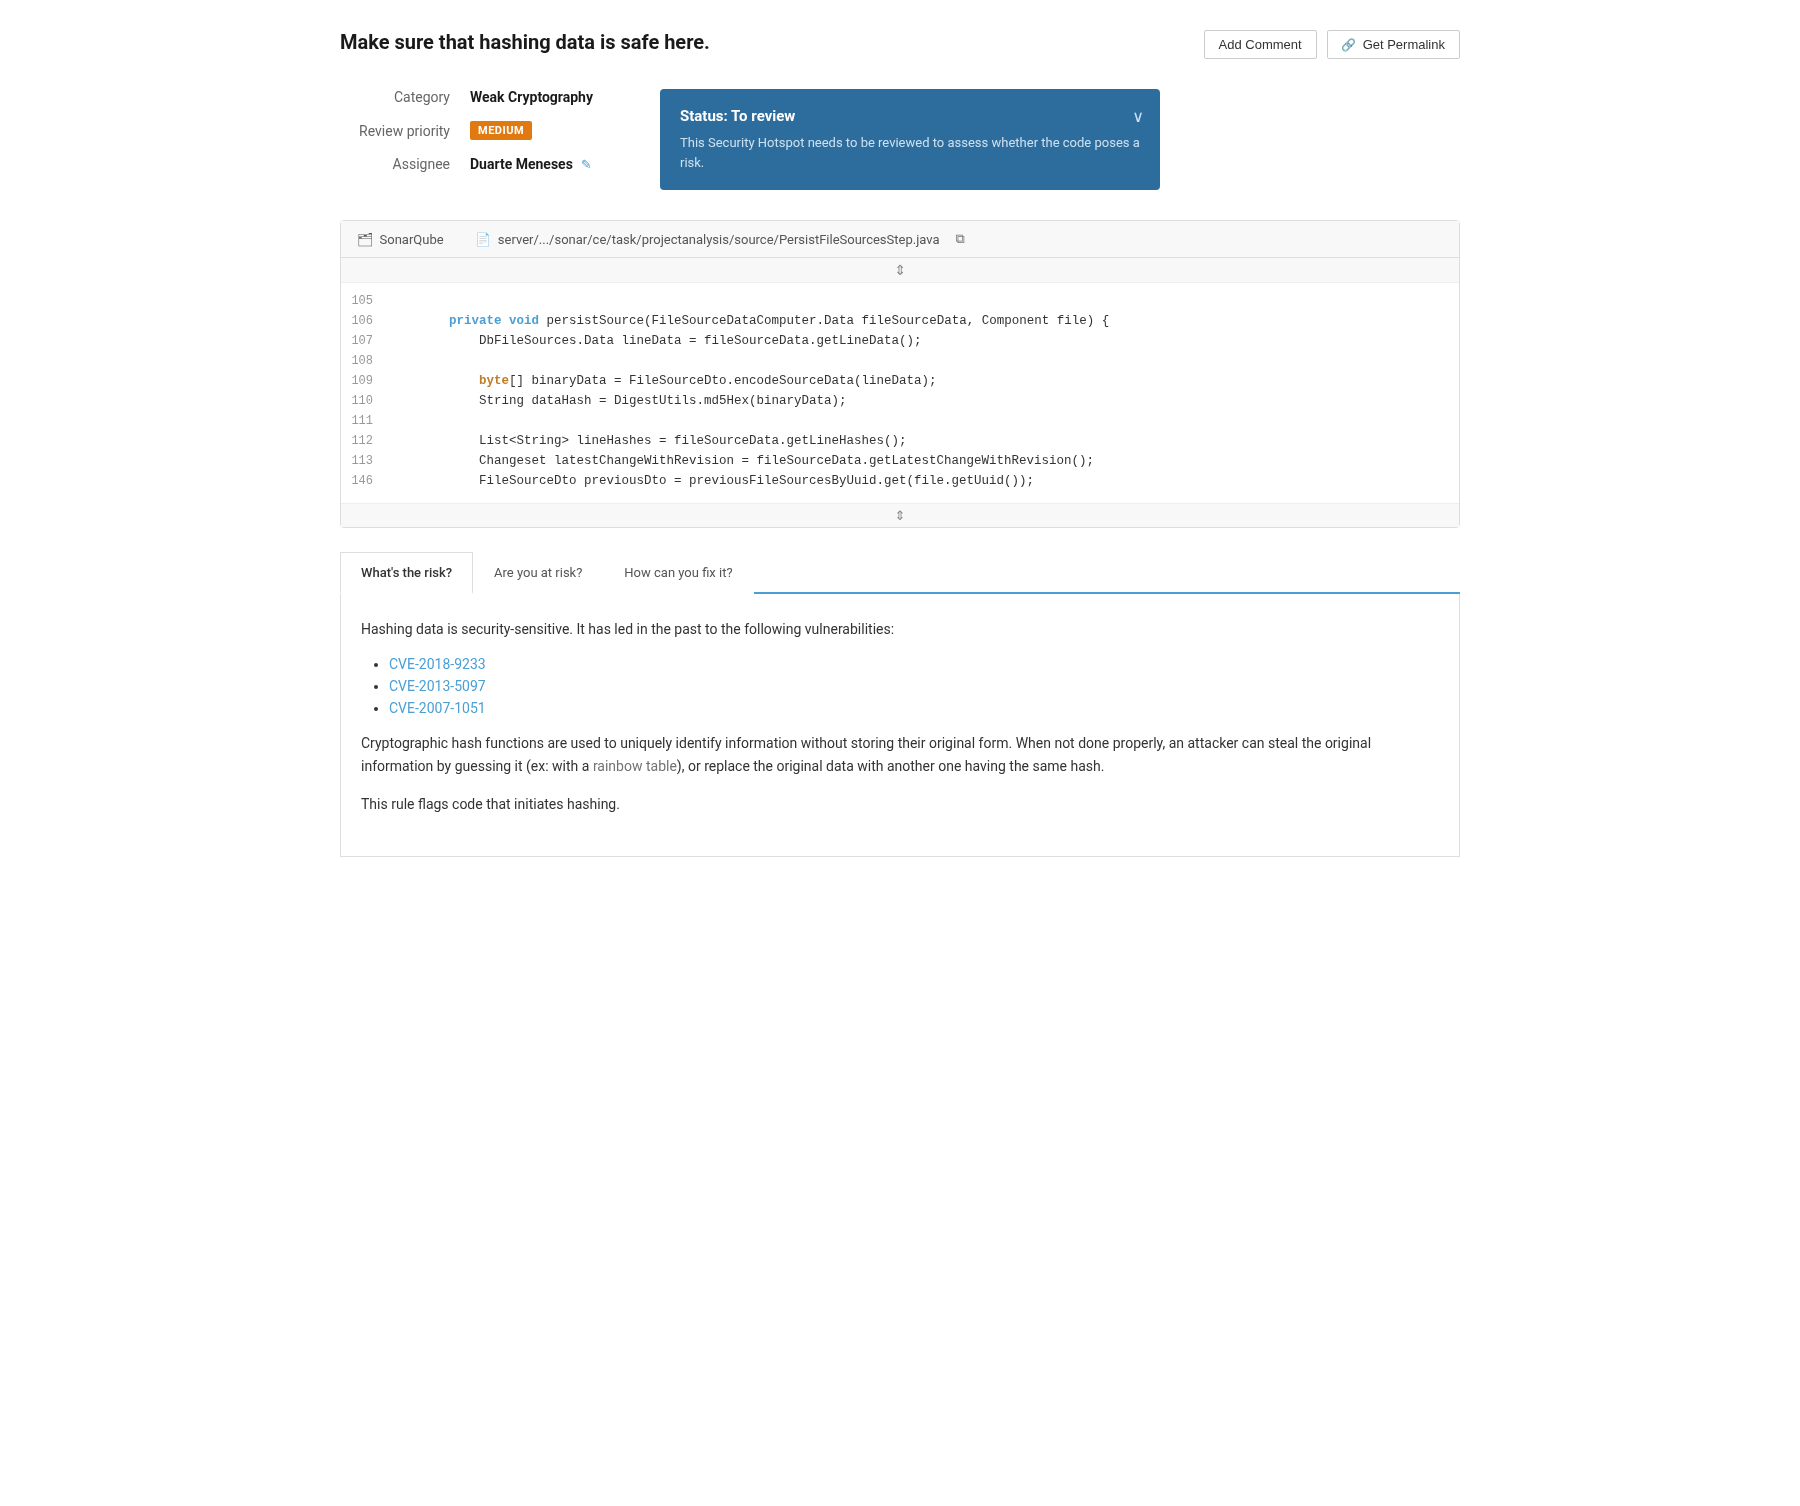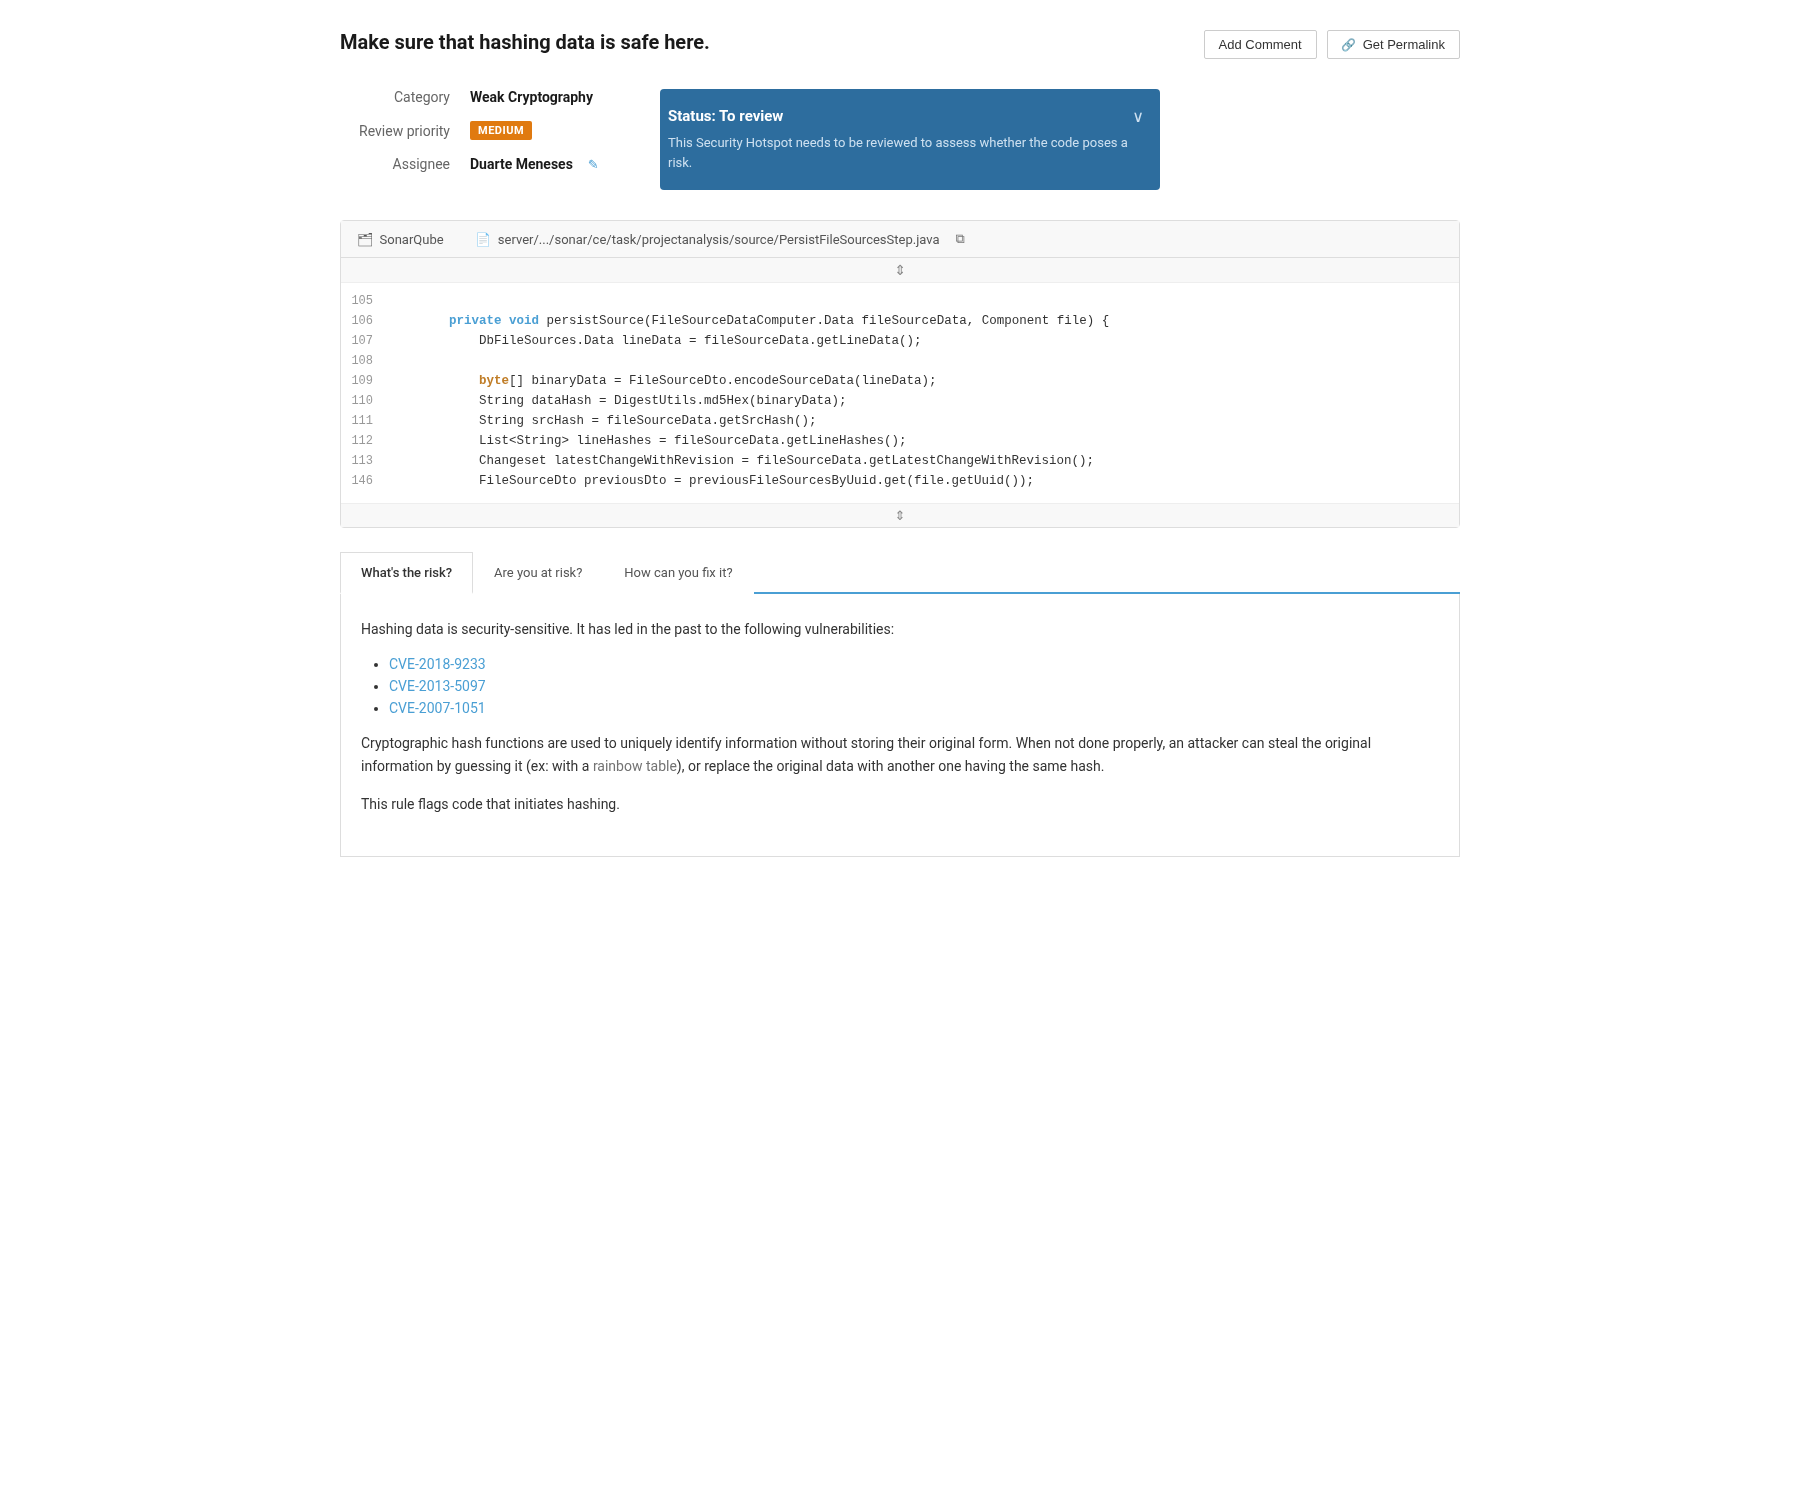--- a/index.html
+++ b/index.html
@@ -76,34 +76,34 @@
       color: #fff;
       font-size: 11px;
       font-weight: bold;
       padding: 3px 8px;
       border-radius: 2px;
       letter-spacing: 0.5px;
     }
     .assignee-row {
       display: flex;
       align-items: center;
-      gap: 15px;
+      gap: 8px;
     }
     .edit-icon {
       color: #4a9fd4;
       cursor: pointer;
       font-size: 13px;
     }
 
     
     .status-card {
       background: #2d6d9e;
       color: #fff;
       border-radius: 4px;
-      padding: 18px 8px;
+      padding: 18px 20px;
       flex: 1;
       max-width: 500px;
       position: relative;
     }
     .status-card-header {
       font-weight: bold;
       font-size: 15px;
       margin-bottom: 8px;
     }
     .status-card-body {
@@ -351,21 +351,20 @@
       <span class="line-code">            <span class="kw-orange">byte</span>[] binaryData = FileSourceDto.encodeSourceData(lineData);</span>
     </div>
 
     <div class="code-line">
       <span class="line-num">110</span>
       <span class="line-code">            String dataHash = DigestUtils.<span class="underline">md5Hex</span>(binaryData);</span>
     </div>
 
     <div class="code-line">
       <span class="line-num">111</span>
-      <span class="line-code">            String srcHash = fileSourceData.getSrcHash();</span>
     </div>
 
     <div class="code-line">
       <span class="line-num">112</span>
       <span class="line-code">            List&lt;String&gt; lineHashes = fileSourceData.getLineHashes();</span>
     </div>
 
     <div class="code-line">
       <span class="line-num">113</span>
       <span class="line-code">            Changeset latestChangeWithRevision = fileSourceData.getLatestChangeWithRevision();</span>

